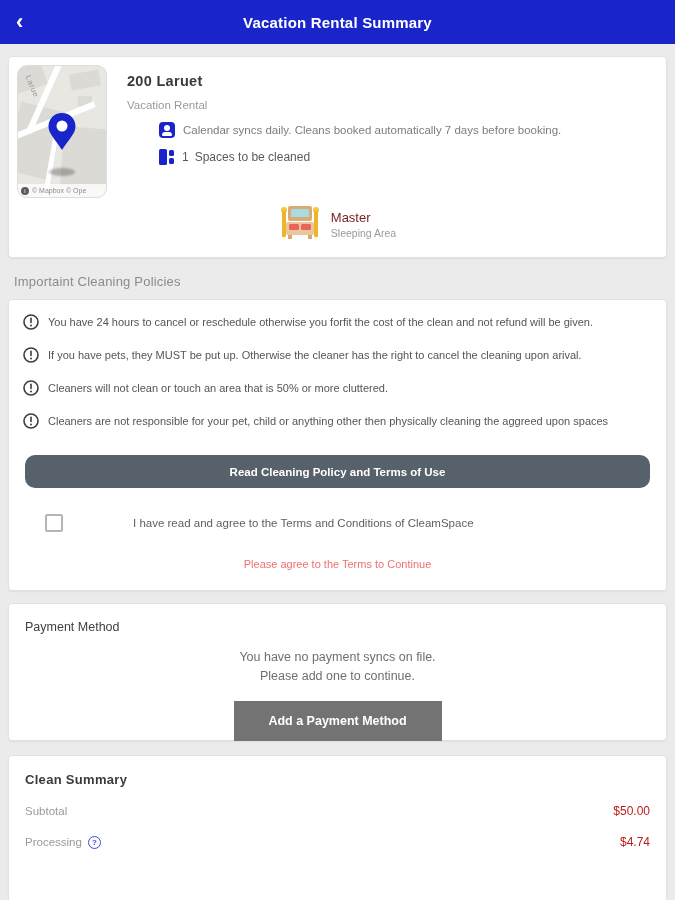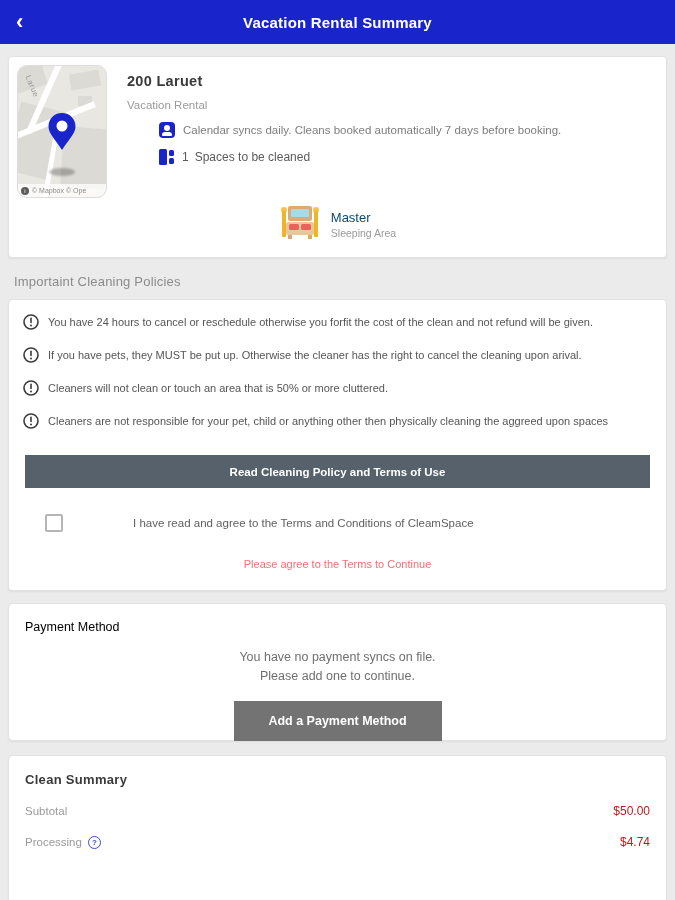--- a/index.html
+++ b/index.html
@@ -76,53 +76,53 @@
   .icon-grid i { position:absolute; background:#1a24cb; border-radius:1.5px; }
   .icon-grid .a { left:0; top:0; width:8px; height:16px; }
   .icon-grid .b { left:10px; top:1px; width:5px; height:6px; }
   .icon-grid .c { left:10px; top:9px; width:5px; height:6px; }
 
   
   .room-row {
     position:absolute; left:0; right:0; top:146px;
     display:flex; align-items:center; justify-content:center; gap:10px;
   }
-  .room-texts .room-name { font-size:13px; color:#0c4a6e; }
+  .room-texts .room-name { font-size:13px; color:#7f1d1d; }
   .room-texts .room-type { font-size:10.5px; color:#9a9a9a; margin-top:2px; }
 
   
   .section-heading {
     margin:16px 14px 10px; font-size:13px; color:#8b8b8b; letter-spacing:.2px;
   }
 
   
   .card2 { padding:14px 14px 20px; }
   .policy { display:flex; align-items:flex-start; gap:9px; margin-bottom:13px; }
   .policy .txt { font-size:11px; color:#555555; line-height:1.4; padding-top:1px; }
   .alert-ic { flex:0 0 auto; margin-top:0; }
 
   .read-btn {
     margin:22px 2px 0; width:calc(100% - 4px); height:33px;
-    background:#57616b; border:none; border-radius:0; cursor:pointer;
+    background:#57616b; border:none; border-radius:10px; cursor:pointer;
     color:#ffffff; font-size:11.5px; font-weight:bold;
     font-family:inherit; display:block;
   }
   .agree-row { display:flex; align-items:center; gap:26px; margin:26px 0 0 22px; }
   .checkbox {
     width:18px; height:18px; border:2px solid #b5b5b5; border-radius:2px;
     background:#fff; cursor:pointer; flex:0 0 auto;
   }
   .agree-label { font-size:11.5px; color:#5f5f5f;margin-left:44px; }
   .agree-warning {
     margin-top:26px; text-align:center; font-size:11px; color:#f07070;
   }
 
   
   .card3 { margin-top:12px; padding:16px; height:138px; position:relative; }
-  .pay-title { font-size:12.5px; color:#000000; }
+  .pay-title { font-size:12.5px; color:#404040; }
   .pay-empty { text-align:center; font-size:12.5px; color:#6f6f6f; line-height:1.55; margin-top:14px; }
   .pay-btn {
     display:block; margin:14px auto 0; width:208px; height:40px;
     background:#737373; color:#fff; border:none; border-radius:0;
     font-size:12.5px; font-weight:bold; font-family:inherit; cursor:pointer;
   }
 
   
   .card4 { margin-top:14px; padding:16px 16px 24px; height:160px; }
   .sum-title { font-size:13px; font-weight:bold; color:#3a3a3a; letter-spacing:.3px; }

